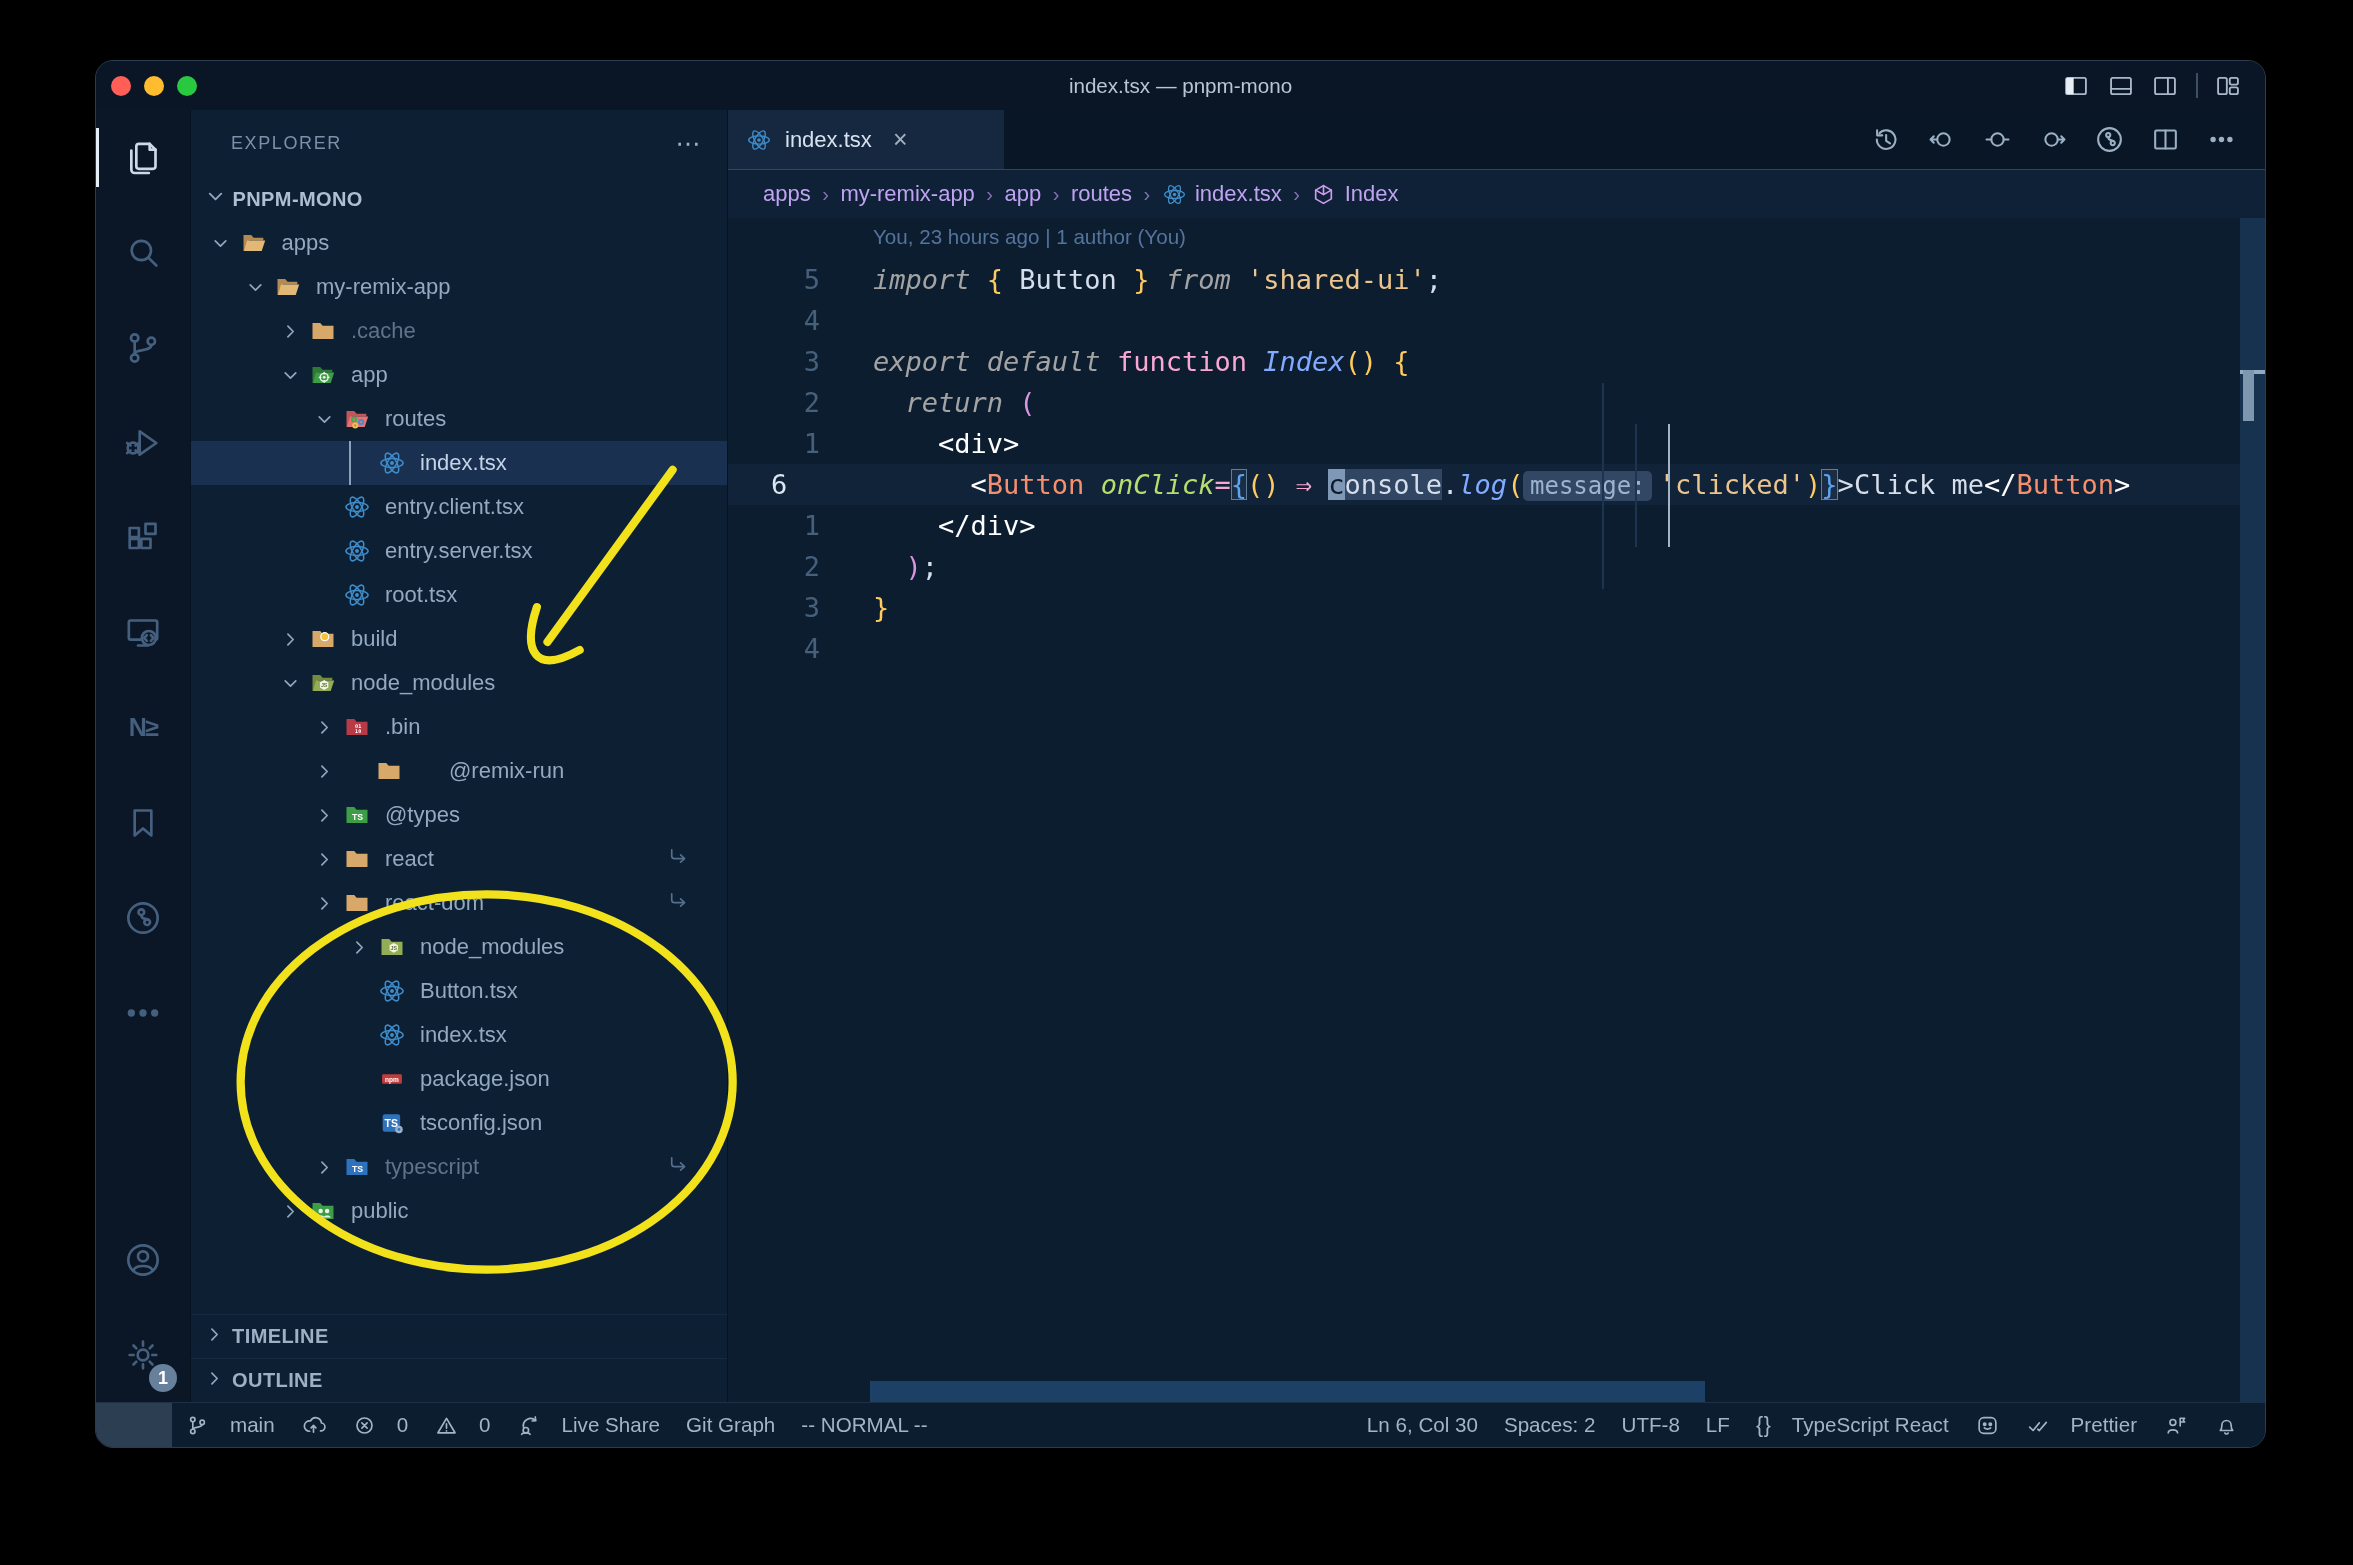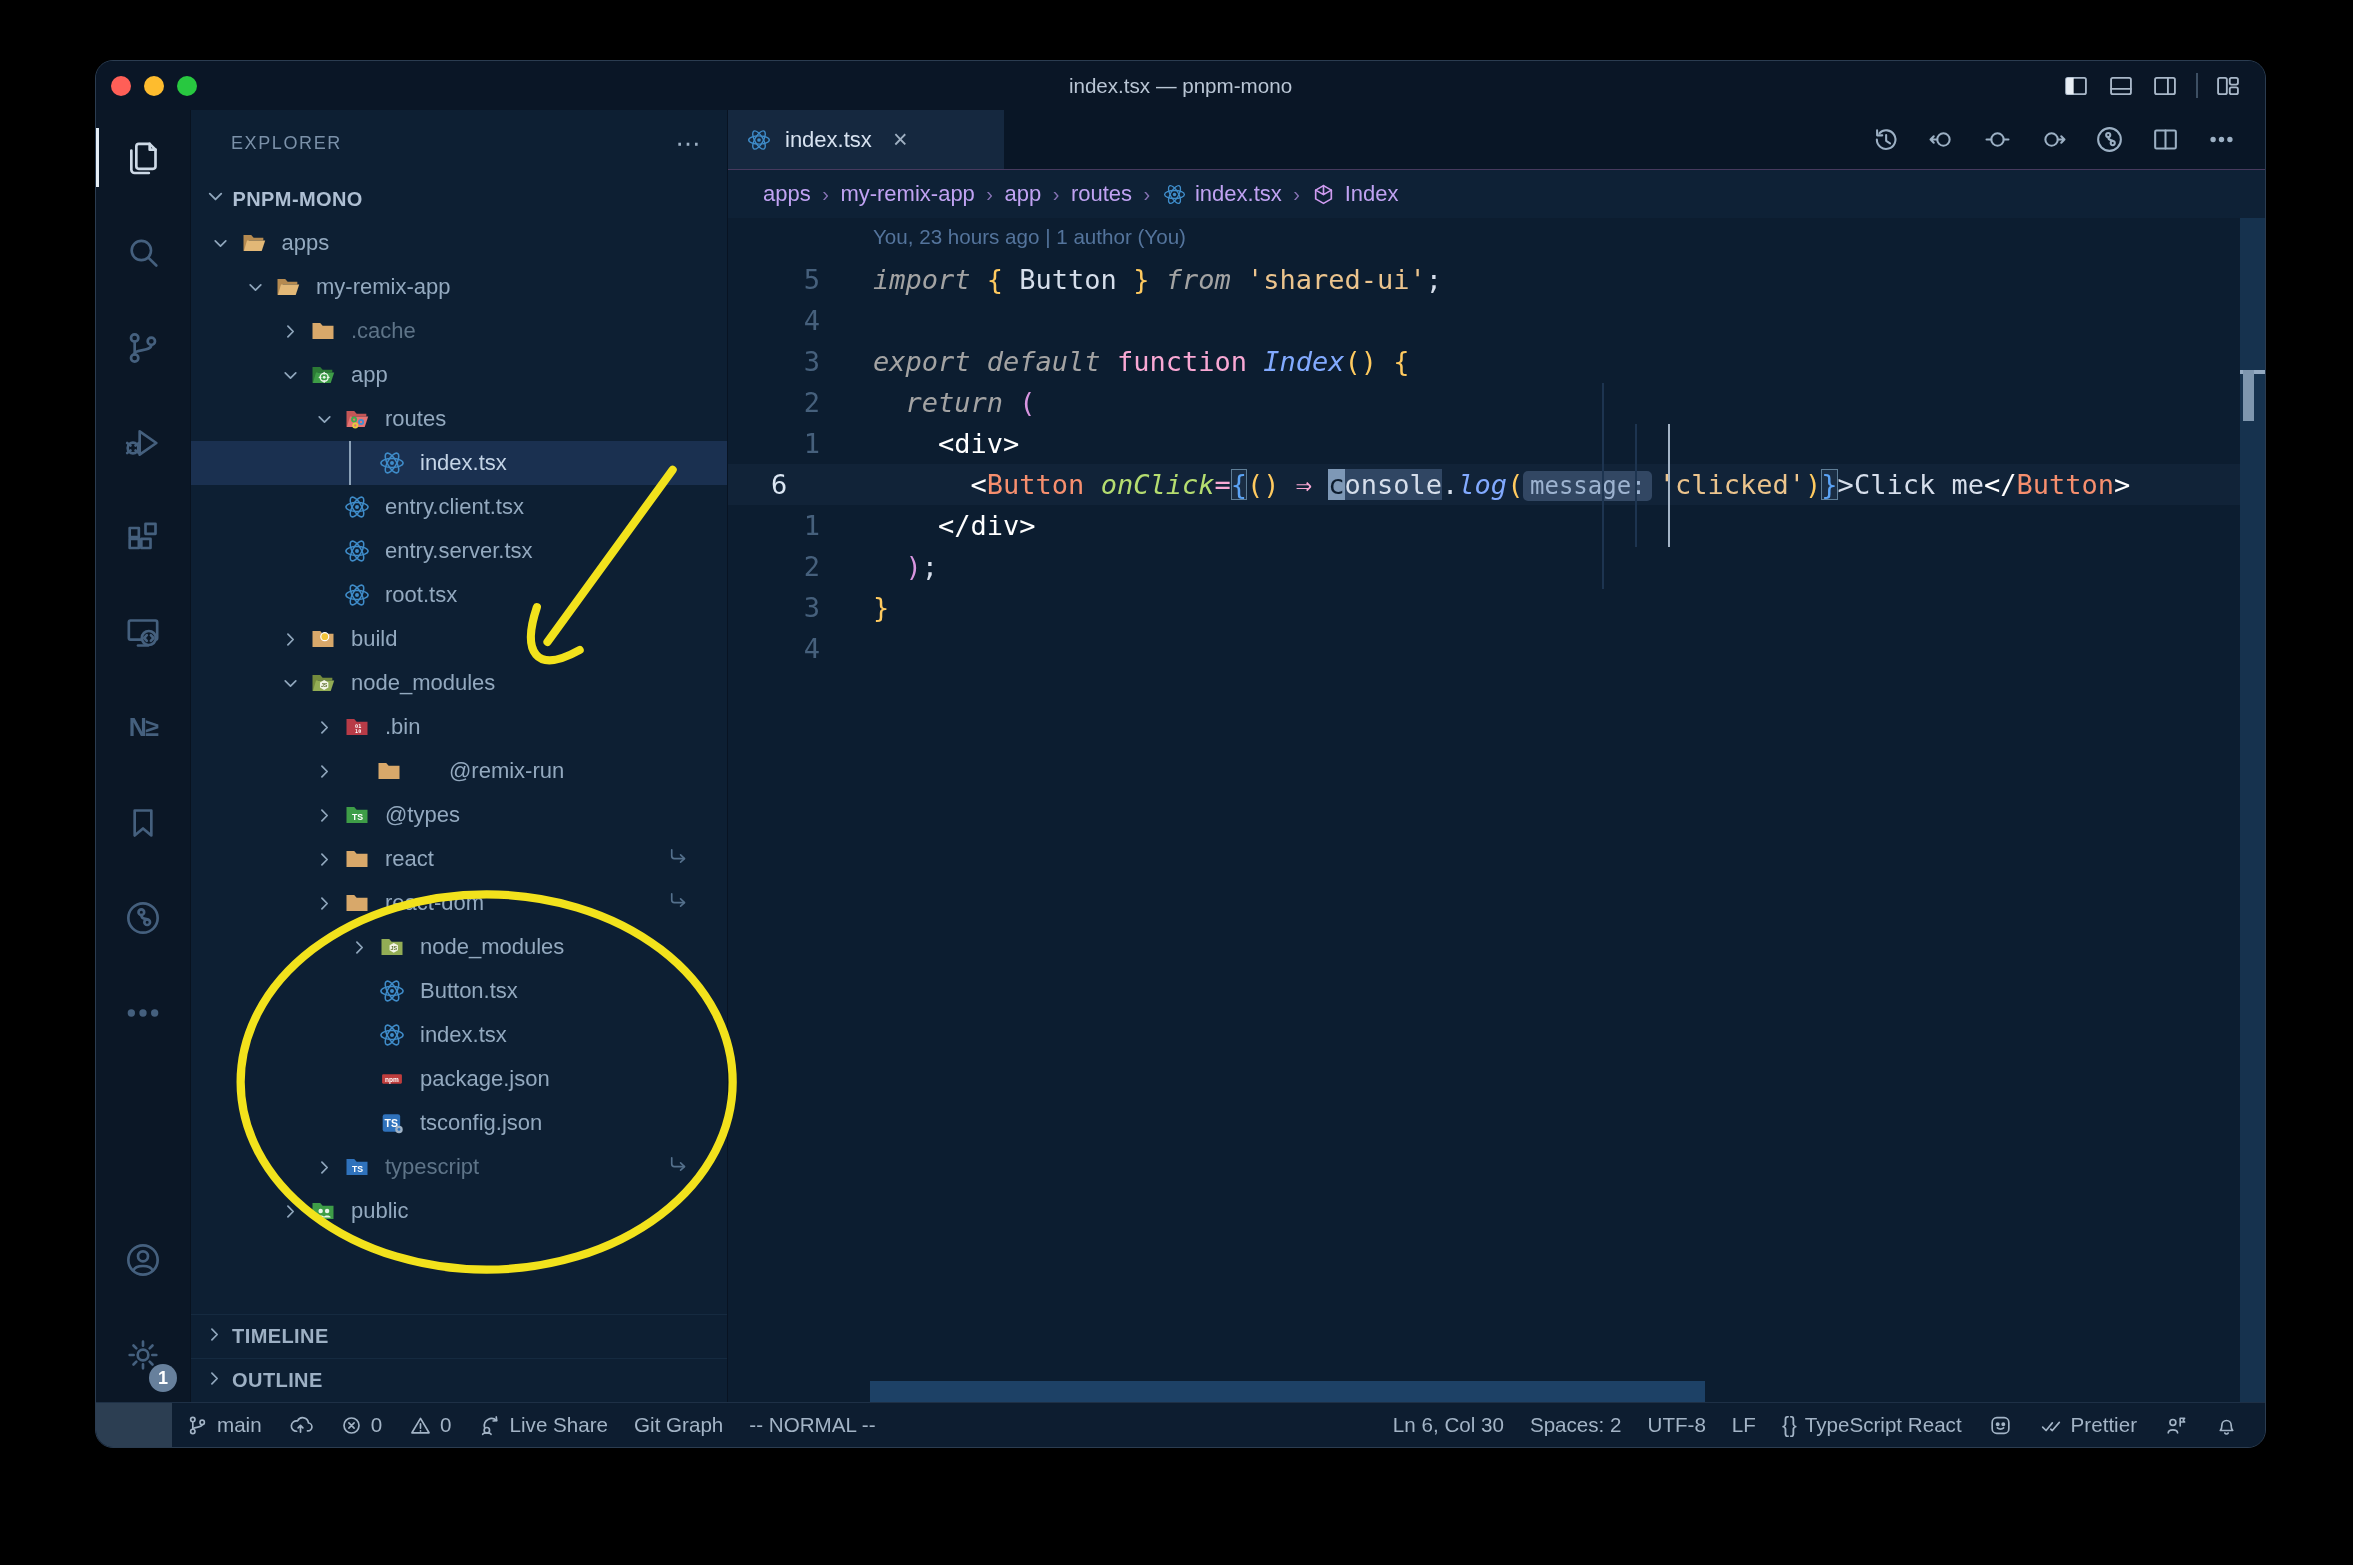--- a/index.html
+++ b/index.html
@@ -84,21 +84,21 @@
   .indent-guide{position:absolute;width:1.6px;background:#1d3450;}
   .indent-guide.active{background:#a4b4c6;}
   .scroll-v{position:absolute;right:0;top:0;bottom:0;width:25px;background:#16324e;}
   .sv-mark1{position:absolute;top:152px;left:0;right:0;height:4.1px;background:#94aac1;}
   .sv-mark2{position:absolute;top:152px;left:3.3px;width:10.7px;height:51px;background:#7e96ae;}
   .scroll-h{position:absolute;left:142px;width:835px;bottom:0;height:21.4px;background:#1d4166;}
   
   .statusbar{height:44px;flex:0 0 44px;background:#0d1d30;border-top:0.8px solid #1e3046;display:flex;align-items:center;
              color:#a3b4c6;font-size:20.6px;}
   .st-remote{height:100%;width:76px;background:#2c3e52;display:flex;align-items:center;justify-content:center;color:#d5e1ec;cursor:pointer;}
-  .st-item{display:flex;align-items:center;gap:7px;padding:0 13px;height:100%;cursor:pointer;}
+  .st-item{display:flex;align-items:center;gap:20px;padding:0 13px;height:100%;cursor:pointer;}
   .st-item svg{width:25px;height:25px;display:block;}
   .st-right{margin-left:auto;display:flex;align-items:center;padding-right:13px;}
   .annotations{position:absolute;left:0;top:0;width:2354px;height:1565px;pointer-events:none;z-index:50;}
 </style>
 </head>
 <body>
 <div class="canvas">
 
 <div class="window">
   <div class="titlebar">

